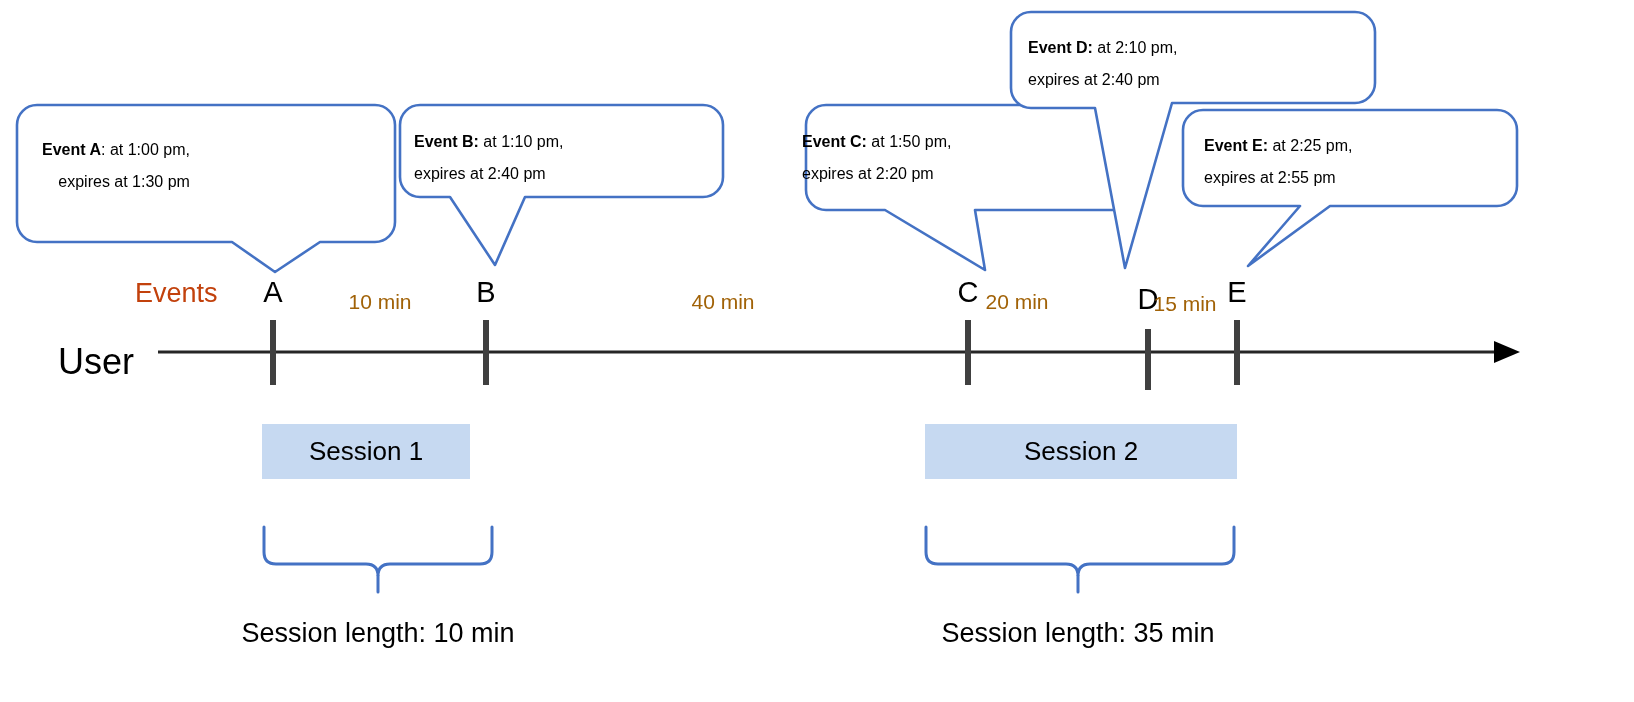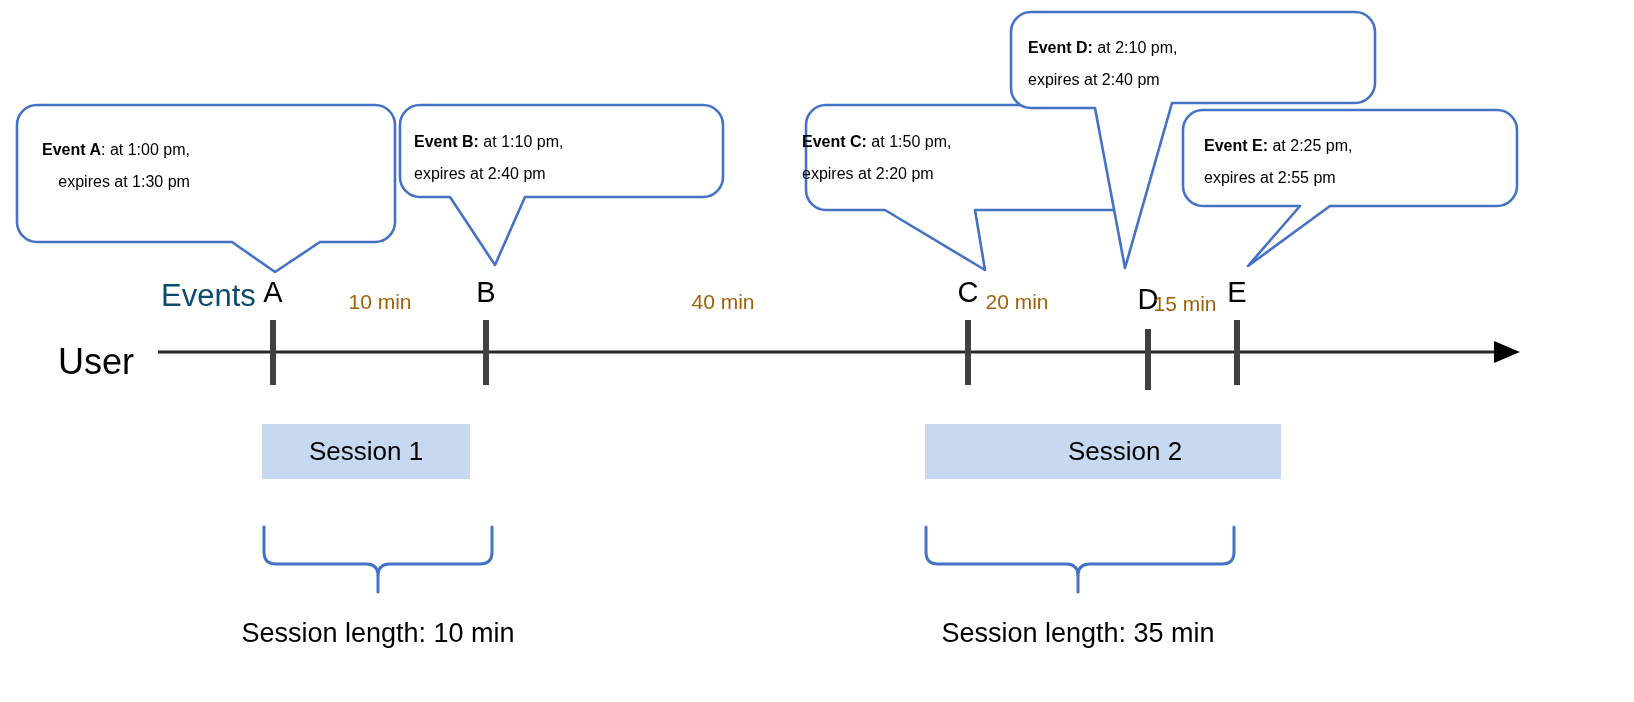--- a/index.html
+++ b/index.html
@@ -43,24 +43,23 @@
   }
   .gap-label {
     position: absolute;
     font-size: 21px;
     color: #a16207;
     text-align: center;
     font-family: "Liberation Sans", sans-serif;
   }
   .events-label {
     position: absolute;
-    font-size: 31px;
-    color: #0c4a6e;
-    font-family: "Liberation Sans", sans-serif;
-    margin-left: 26px;
+    font-size: 27px;
+    color: #c2410c;
+    font-family: "Liberation Sans", sans-serif;
   }
   .user-label {
     position: absolute;
     font-size: 36px;
     color: #000000;
     font-family: "Liberation Sans", sans-serif;
     margin-top: 8px;
   }
   .session-box {
     position: absolute;
@@ -239,20 +238,20 @@
   <div class="axis-letter" style="left:1217px; top:276px; width:40px;">E</div>
 
   <div class="gap-label" style="left:325px; top:290px; width:110px;">10 min</div>
   <div class="gap-label" style="left:668px; top:290px; width:110px;">40 min</div>
   <div class="gap-label" style="left:962px; top:290px; width:110px;">20 min</div>
   <div class="gap-label" style="left:1130px; top:292px; width:110px;">15 min</div>
 
   <div class="session-box" style="left:262px; top:424px; width:208px; height:55px;">
     <span>Session 1</span>
   </div>
-  <div class="session-box" style="left:925px; top:424px; width:312px; height:55px;padding-left:44px;">
+  <div class="session-box" style="left:925px; top:424px; width:312px; height:55px;">
     <span>Session 2</span>
   </div>
 
   <div class="session-length" style="left:228px; top:618px; width:300px;">Session length: 10 min</div>
   <div class="session-length" style="left:928px; top:618px; width:300px;">Session length: 35 min</div>
 
 </div>
 
 </body></html>

